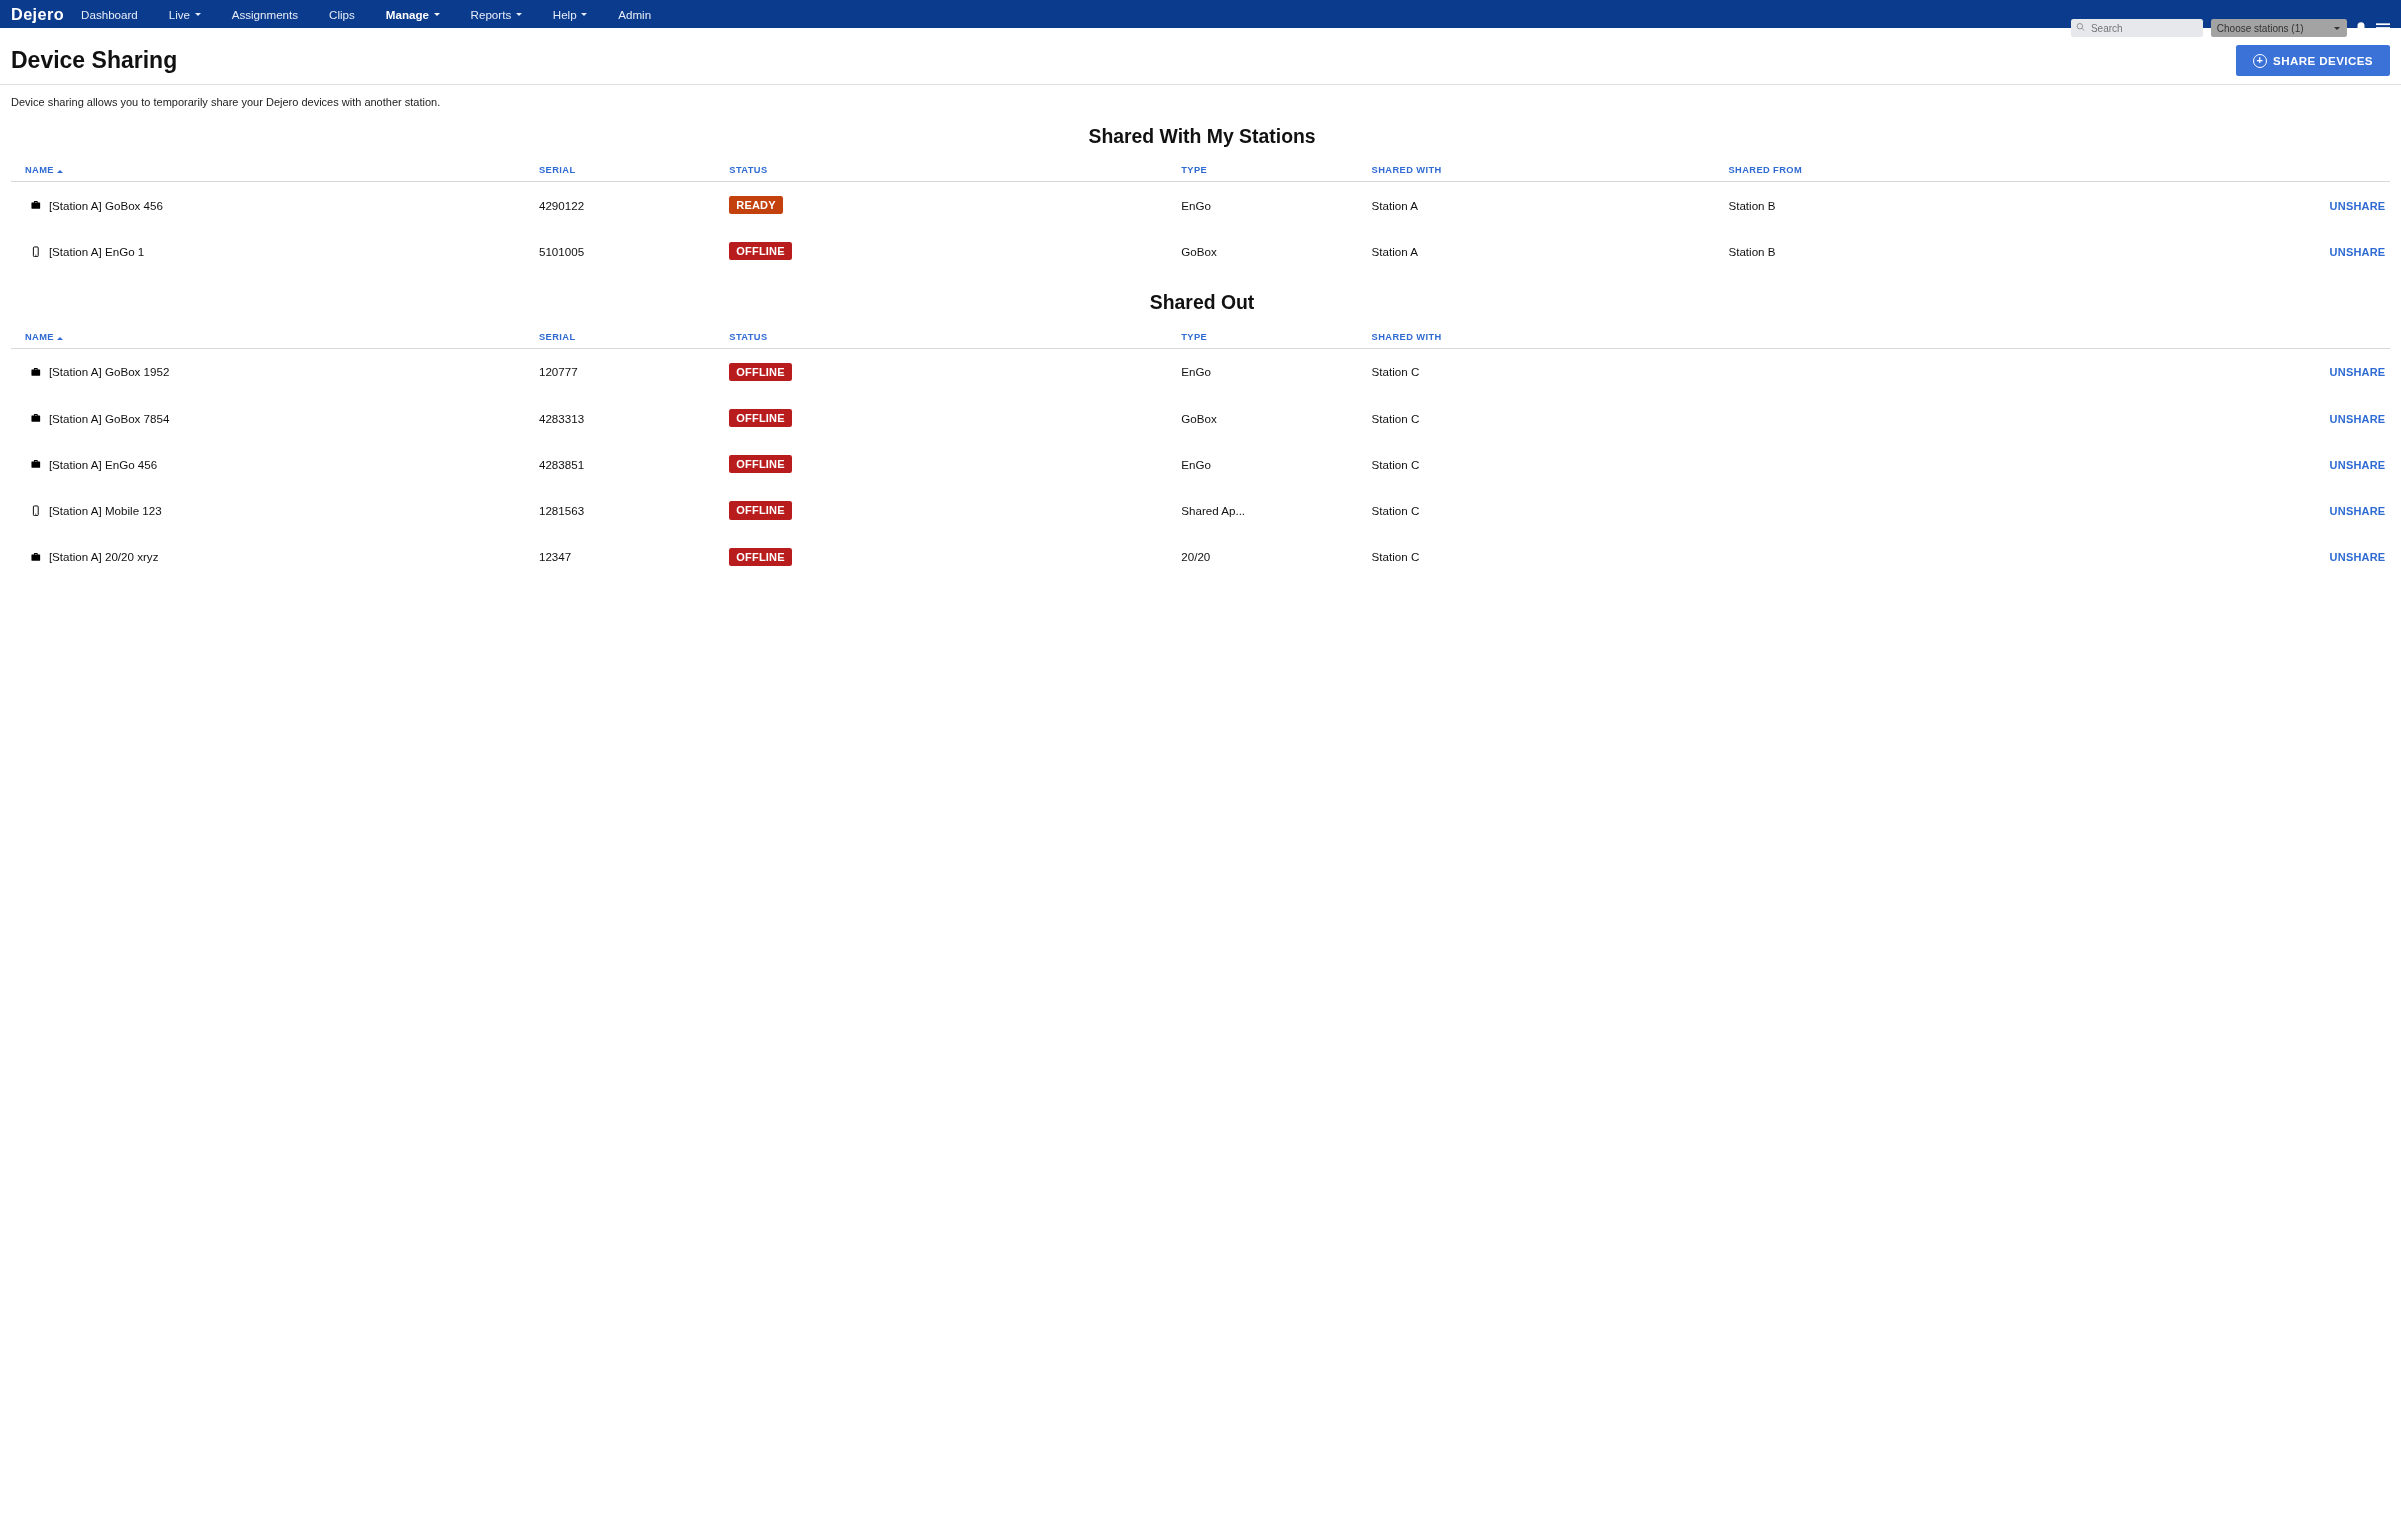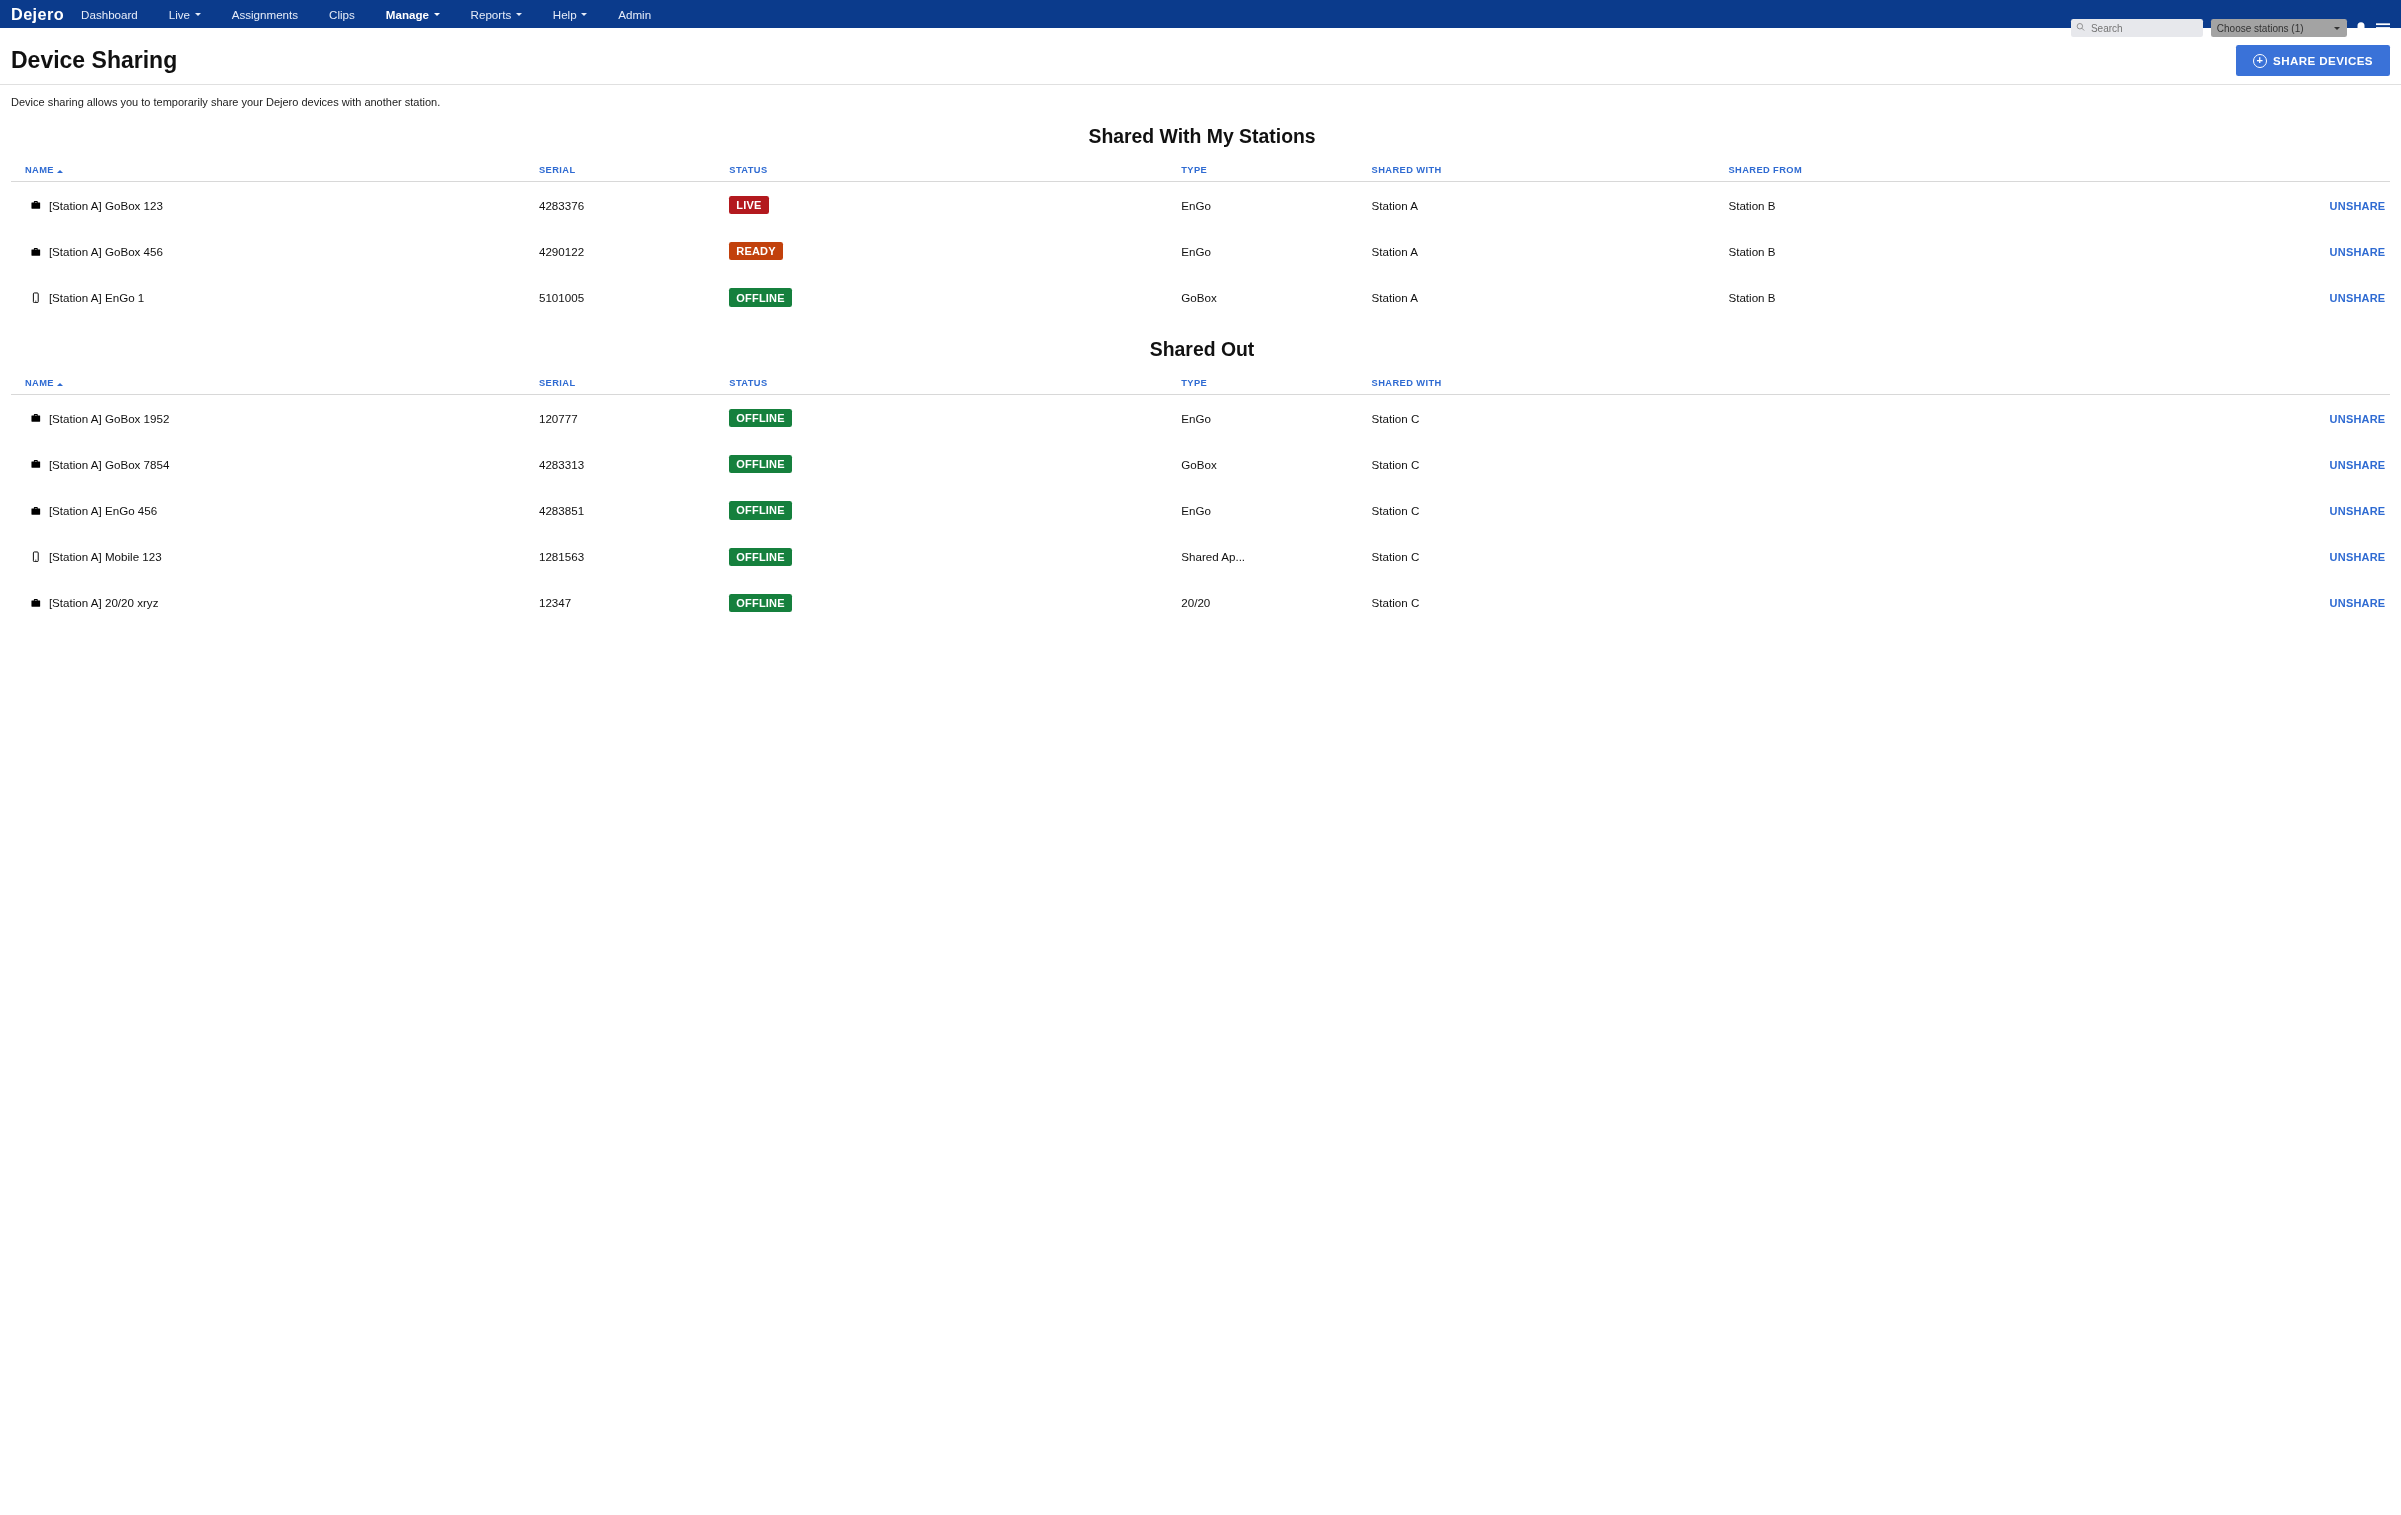--- a/index.html
+++ b/index.html
@@ -139,21 +139,21 @@
     display: inline-block;
     padding: 3.1px 7px;
     border-radius: 2.3px;
     color: #fff;
     font-weight: 700;
     font-size: 11px;
     letter-spacing: 0.2px;
   }
   .badge.live    { background: #b3191e; }
   .badge.ready   { background: #c2410c; }
-  .badge.offline { background: #15803d; }
+  .badge.offline { background: #b91c1c; }
   .action-link {
     color: #2f6bd2;
     font-weight: 700;
     font-size: 11px;
     letter-spacing: 0.2px;
     cursor: pointer;
     text-align: right;
   }
   td.action-cell { text-align: right; padding-right: 7.7px; }
 
@@ -256,38 +256,20 @@
     </thead>
     <tbody id="shared-with-body">
         <tr>
           <td class="col-name">
             <div class="name-cell">
               <span class="dev-icon">
                 <svg viewBox="0 0 24 24" fill="#000">
                   <path d="M9 4h6a1 1 0 0 1 1 1v2h4a1 1 0 0 1 1 1v11a1 1 0 0 1-1 1H4a1 1 0 0 1-1-1V8a1 1 0 0 1 1-1h4V5a1 1 0 0 1 1-1zm1 3h4V6h-4v1z"></path>
                 </svg>
               </span>
-              <span>[Station A]  GoBox 123</span>
-            </div>
-          </td>
-          <td>4283376</td>
-          <td><span class="badge live">LIVE</span></td>
-          <td>EnGo</td>
-          <td>Station A</td>
-          <td>Station B</td>
-          <td class="action-cell"><span class="action-link">UNSHARE</span></td>
-        </tr>
-        <tr>
-          <td class="col-name">
-            <div class="name-cell">
-              <span class="dev-icon">
-                <svg viewBox="0 0 24 24" fill="#000">
-                  <path d="M9 4h6a1 1 0 0 1 1 1v2h4a1 1 0 0 1 1 1v11a1 1 0 0 1-1 1H4a1 1 0 0 1-1-1V8a1 1 0 0 1 1-1h4V5a1 1 0 0 1 1-1zm1 3h4V6h-4v1z"></path>
-                </svg>
-              </span>
               <span>[Station A]  GoBox 456</span>
             </div>
           </td>
           <td>4290122</td>
           <td><span class="badge ready">READY</span></td>
           <td>EnGo</td>
           <td>Station A</td>
           <td>Station B</td>
           <td class="action-cell"><span class="action-link">UNSHARE</span></td>
         </tr>

